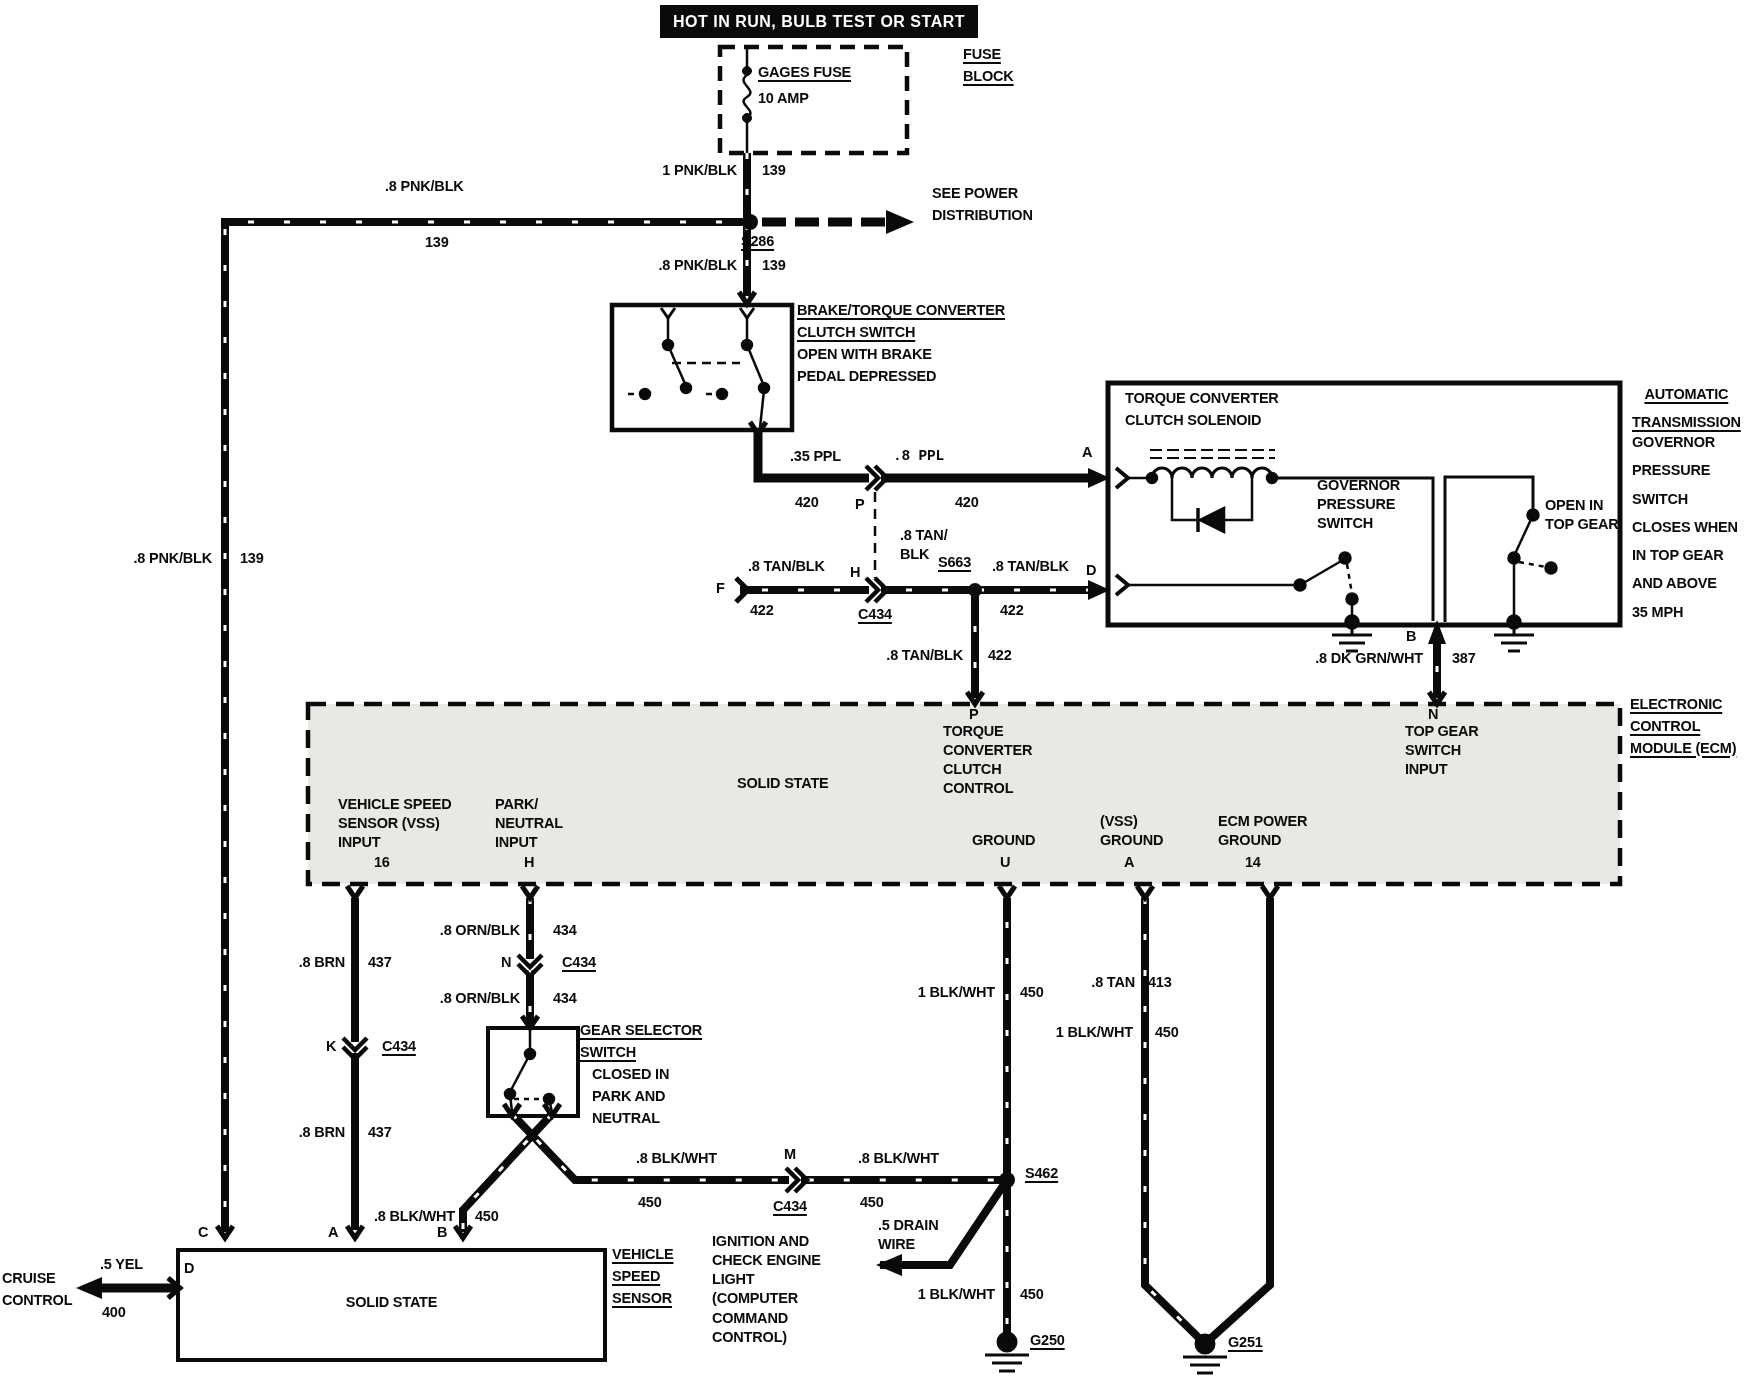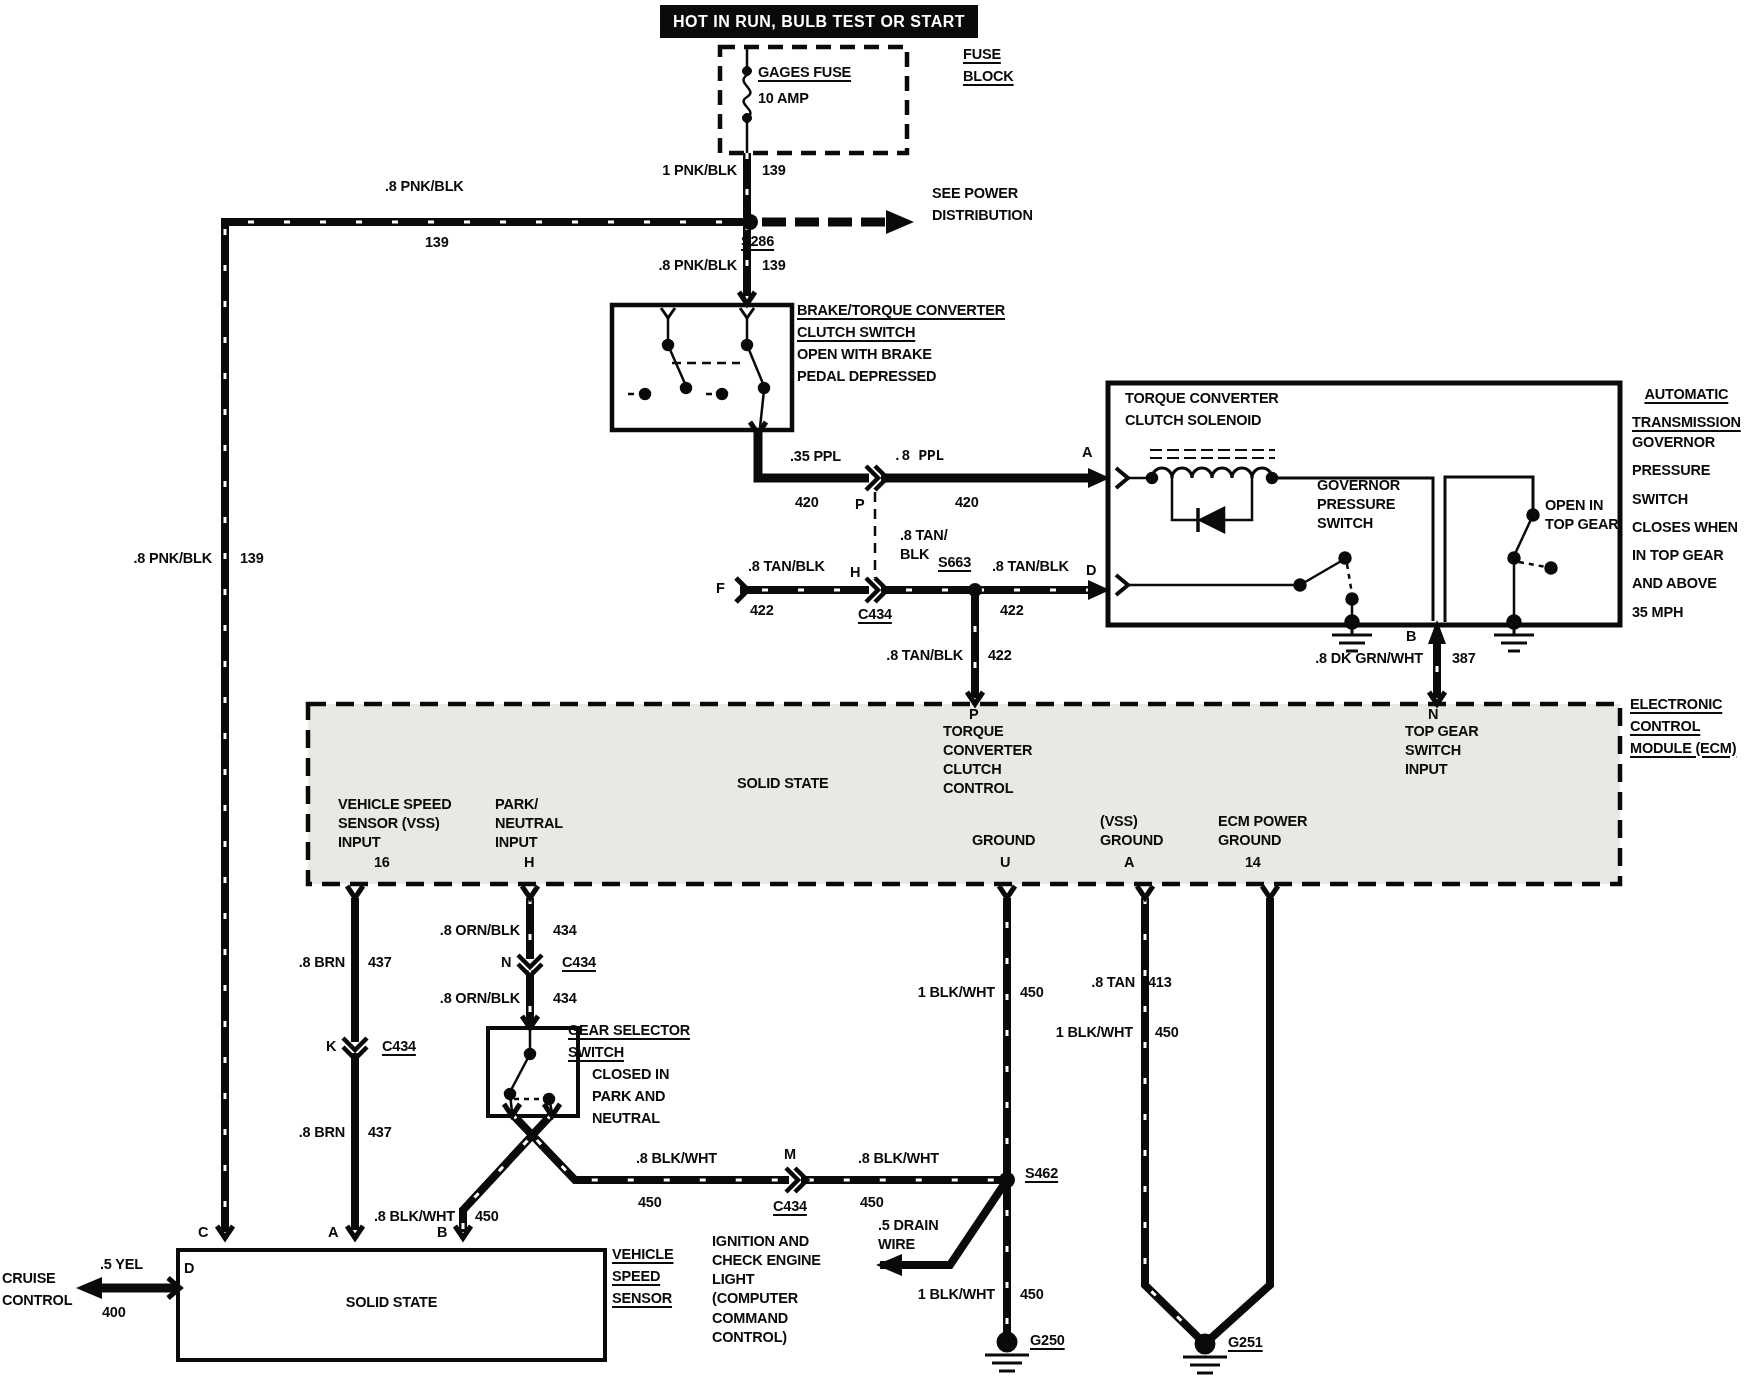--- a/index.html
+++ b/index.html
@@ -329,21 +329,21 @@
 <div class="lbl ra" style="left:255px;top:1122px;width:90px;">.8 BRN</div>
 <div class="lbl" style="left:368px;top:1122px;">437</div>
 
 <div class="lbl ra" style="left:408px;top:920px;width:112px;">.8 ORN/BLK</div>
 <div class="lbl" style="left:553px;top:920px;">434</div>
 <div class="lbl" style="left:501px;top:952px;">N</div>
 <div class="lbl u" style="left:562px;top:952px;">C434</div>
 <div class="lbl ra" style="left:408px;top:988px;width:112px;">.8 ORN/BLK</div>
 <div class="lbl" style="left:553px;top:988px;">434</div>
 
-<div class="lbl u" style="left:568px;top:1020px;">GEAR SELECTOR
+<div class="lbl u" style="left:580px;top:1020px;">GEAR SELECTOR
 SWITCH</div>
 <div class="lbl" style="left:592px;top:1064px;">CLOSED IN
 PARK AND
 NEUTRAL</div>
 
 <div class="lbl" style="left:636px;top:1148px;">.8 BLK/WHT</div>
 <div class="lbl" style="left:638px;top:1192px;">450</div>
 <div class="lbl" style="left:784px;top:1144px;">M</div>
 <div class="lbl u" style="left:773px;top:1196px;">C434</div>
 <div class="lbl" style="left:858px;top:1148px;">.8 BLK/WHT</div>

